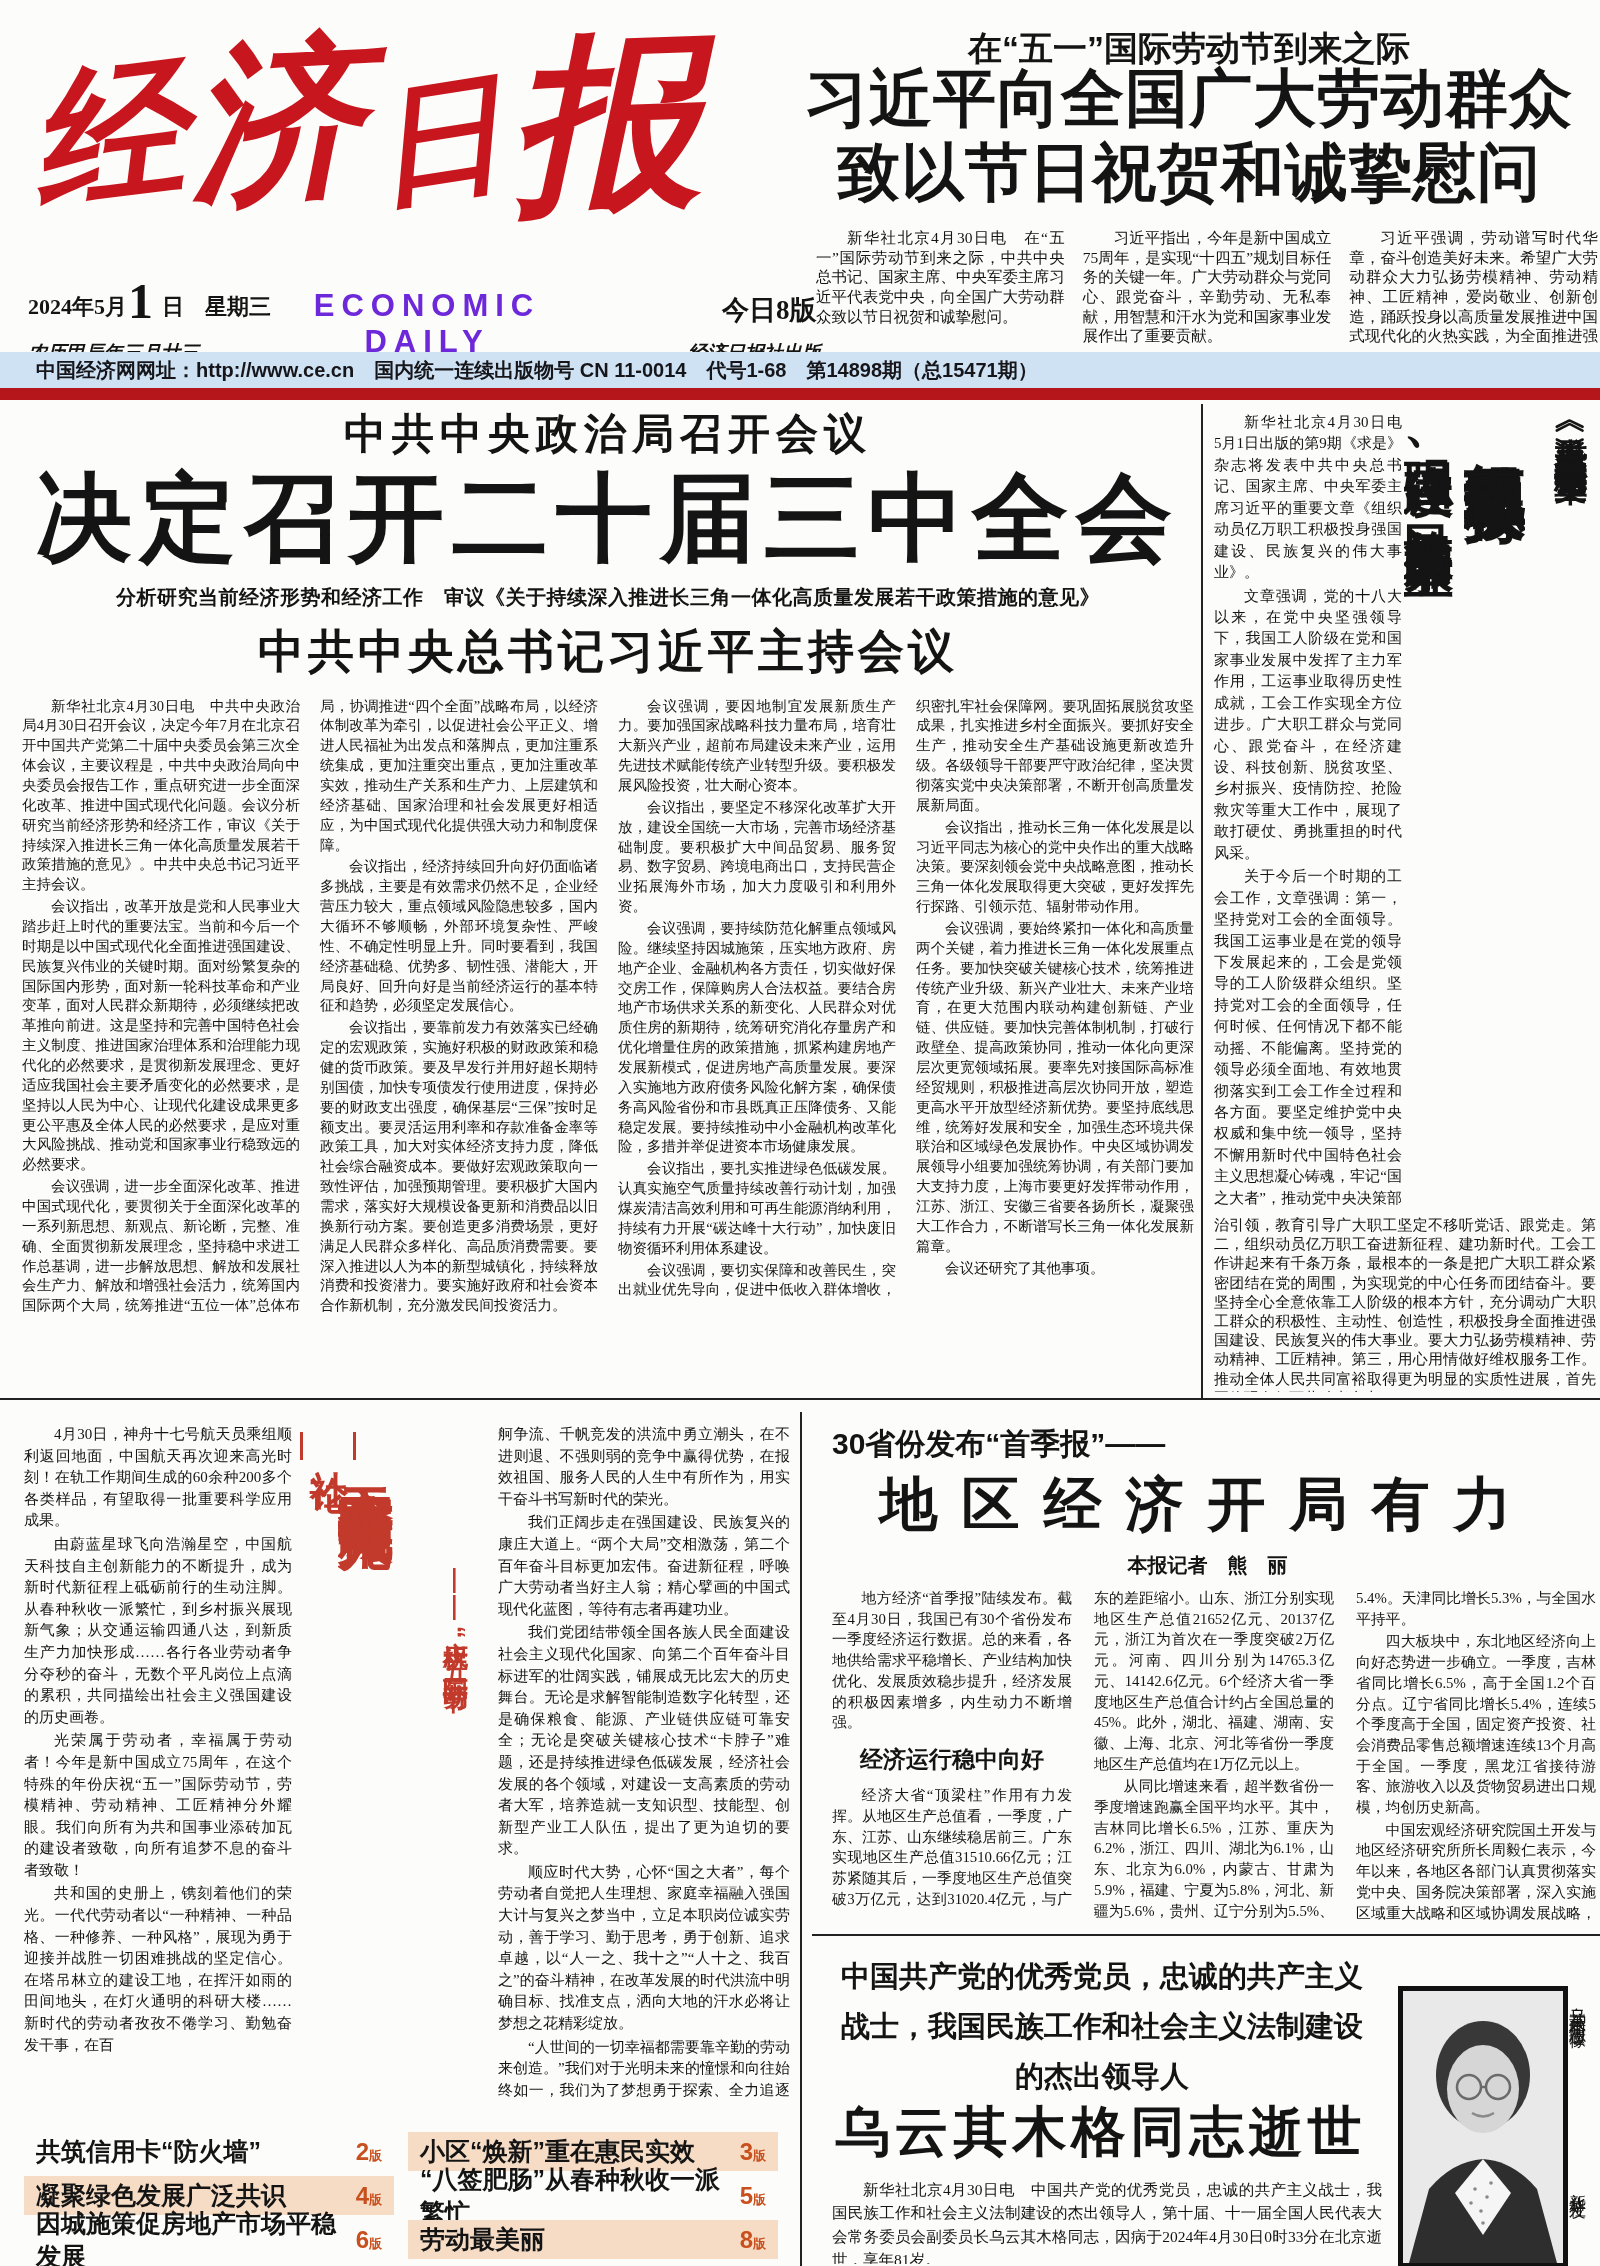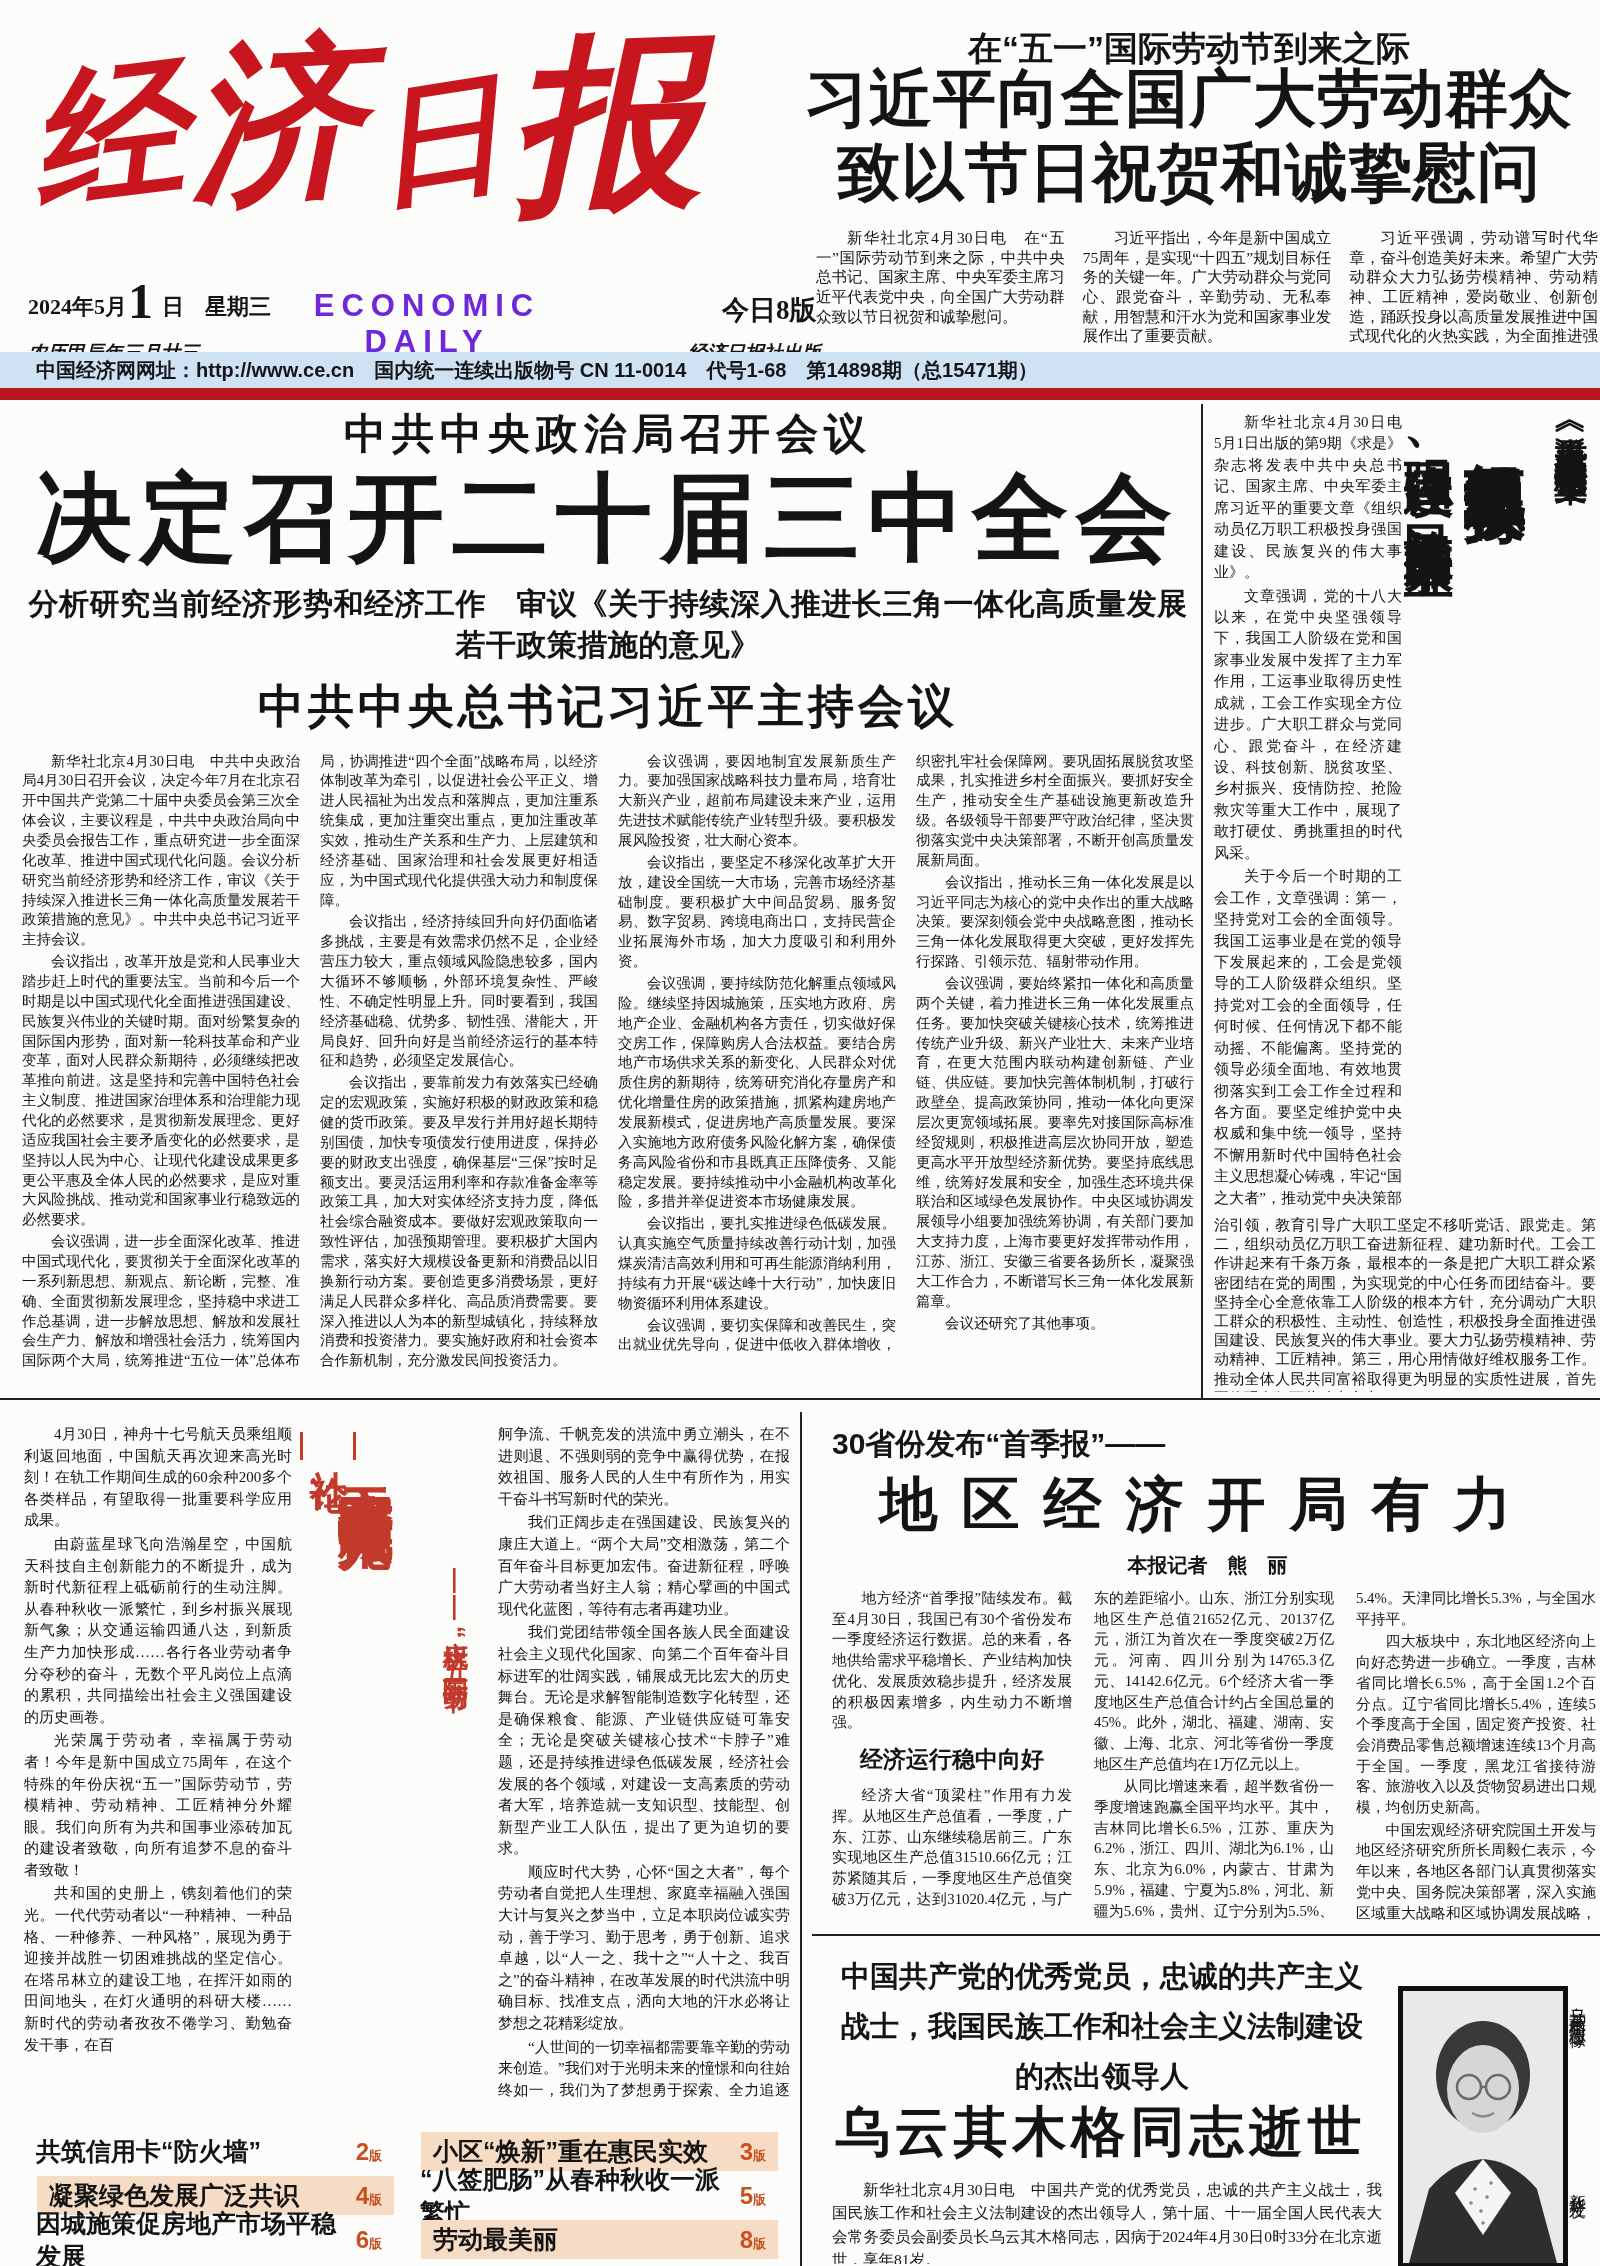--- a/index.html
+++ b/index.html
@@ -36,21 +36,21 @@
   .ts-kicker{left:780px;top:26px;width:818px;font-size:34px;font-weight:bold;}
   .ts-h1{left:780px;top:64px;width:818px;font-size:63px;font-weight:bold;line-height:1.1;letter-spacing:1px;}
   .ts-h2{left:780px;top:138px;width:818px;font-size:63px;font-weight:bold;line-height:1.1;letter-spacing:1px;}
   .ts-body{left:816px;top:228px;width:782px;height:124px;column-count:3;column-gap:18px;
            font-size:15.5px;line-height:1.27;}
 
   
   .lead{left:22px;top:406px;width:1172px;}
   .lead-kicker{font-size:42px;font-weight:bold;letter-spacing:6px;}
   .lead-headline{font-size:96px;font-weight:bold;letter-spacing:8px;line-height:1.12;margin-top:2px;}
-  .lead-deck{font-size:30px;font-weight:bold;margin-top:12px;letter-spacing:0.5px;}
+  .lead-deck{font-size:20px;font-weight:bold;margin-top:12px;letter-spacing:0.5px;}
   .lead-sub{font-size:46px;font-weight:bold;margin-top:10px;letter-spacing:4px;}
   .lead-body{margin-top:14px;height:664px;column-count:4;column-gap:20px;
              font-size:14.5px;line-height:1.37;overflow:hidden;}
   .flow{display:contents;}
 
   
   .rule-v1{left:1201px;top:404px;width:2px;height:994px;background:#222;}
   .sb-narrow{left:1214px;top:412px;width:188px;height:798px;font-size:15px;line-height:1.43;}
   .sb-head2{left:1404px;top:420px;height:770px;font-size:50px;font-weight:bold;line-height:1;letter-spacing:3px;}
   .sb-head1{left:1464px;top:414px;height:790px;font-size:61px;font-weight:bold;line-height:1;letter-spacing:2px;}
@@ -89,21 +89,21 @@
   .ob-caption{left:1566px;top:1994px;height:180px;font-size:17px;letter-spacing:3px;}
   .ob-credit{left:1566px;top:2180px;height:86px;font-size:17px;letter-spacing:3px;}
 
   
   .gd-header{left:0;top:2086px;width:790px;display:flex;align-items:center;justify-content:center;gap:20px;}
   .gd-line{width:185px;height:3px;background:#2a2a2a;}
   .gd-title{font-size:42px;font-weight:bold;color:#d4561f;letter-spacing:10px;}
   .gd-grid{left:24px;top:2132px;width:754px;display:grid;grid-template-columns:1fr 1fr;gap:5px 14px;}
   .gd-item{height:39px;display:flex;align-items:center;justify-content:space-between;
            padding:0 12px;font-size:25px;font-weight:bold;font-family:"Liberation Sans",sans-serif;}
-  .gd-item.alt{background:#f6dcc5;margin-left:13px;}
+  .gd-item.alt{background:#f6dcc5;}
   .gd-page{color:#c8501e;font-size:24px;white-space:nowrap;}
   .gd-page i{font-style:normal;font-size:13px;color:#c8501e;}
 </style>
 </head>
 <body>
 
 <div class="page">
 
   <div class="abs masthead">
     <span class="mc0">经</span>

